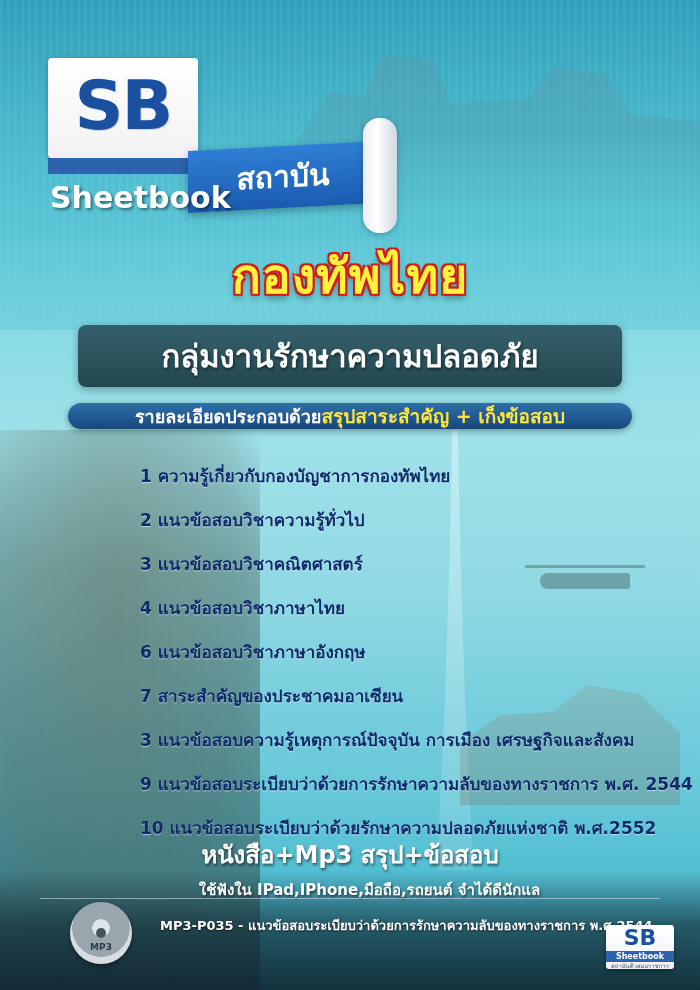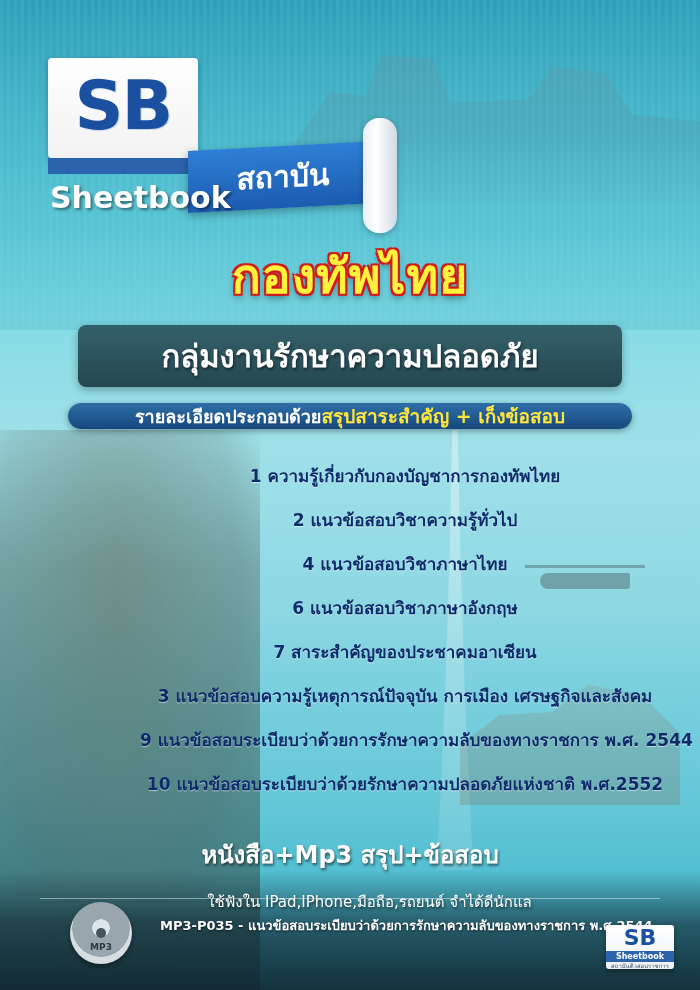--- a/index.html
+++ b/index.html
@@ -135,41 +135,41 @@
     background: linear-gradient(180deg, #2e6fa8, #17487d);
     border-radius: 21px;
     box-shadow: 0 2px 6px rgba(0,0,0,0.35);
     display: flex; align-items: center; justify-content: center;
   }
   .detail-plain { font-size: 18px; color: #ffffff; font-weight: 700; }
   .detail-hi { font-size: 19px; color: #ffe63c; font-weight: 700; }
 
   
   .contents {
-    position: absolute; left: 140px; top: 462px; width: 530px; text-align: center;
+    position: absolute; left: 140px; top: 462px; width: 530px;
   }
   .content-item {
     font-size: 17px; font-weight: 700;
     color: #0d2b6b;
     margin-bottom: 17px;
     text-shadow: 0 1px 1px rgba(255,255,255,0.55);
     white-space: nowrap;
   }
 
   
   .promo {
     position: absolute; left: 0; top: 835px; width: 700px; text-align: center;
   }
   .promo-line1 {
     font-size: 24px; font-weight: 700; color: #ffffff;
     text-shadow: 1px 2px 3px rgba(0,0,0,0.6);
   }
   .promo-line2 {
-    font-size: 15px; font-weight: 400; color: #ffffff;
-    margin-top: 16px;
+    font-size: 15px; font-weight: 700; color: #ffffff;
+    margin-top: 4px;
     text-shadow: 1px 2px 3px rgba(0,0,0,0.6);
     padding-left: 39px;
   }
 
   .footer-rule {
     position: absolute; left: 40px; top: 898px; width: 620px; height: 1px;
     background: rgba(255,255,255,0.45);
   }
 
   .mp3-badge {
@@ -249,20 +249,21 @@
   </div>
 
   <div class="detail-bar">
     <span class="detail-plain">รายละเอียดประกอบด้วย</span>
     <span class="detail-hi">สรุปสาระสำคัญ + เก็งข้อสอบ</span>
   </div>
 
   <div class="contents">
     <div class="content-item">1 ความรู้เกี่ยวกับกองบัญชาการกองทัพไทย</div>
     <div class="content-item">2 แนวข้อสอบวิชาความรู้ทั่วไป</div>
+    <div class="content-item">3 แนวข้อสอบวิชาคณิตศาสตร์</div>
     <div class="content-item">4 แนวข้อสอบวิชาภาษาไทย</div>
     <div class="content-item">6 แนวข้อสอบวิชาภาษาอังกฤษ</div>
     <div class="content-item">7 สาระสำคัญของประชาคมอาเซียน</div>
     <div class="content-item">3 แนวข้อสอบความรู้เหตุการณ์ปัจจุบัน การเมือง เศรษฐกิจและสังคม</div>
     <div class="content-item">9 แนวข้อสอบระเบียบว่าด้วยการรักษาความลับของทางราชการ พ.ศ. 2544</div>
     <div class="content-item">10 แนวข้อสอบระเบียบว่าด้วยรักษาความปลอดภัยแห่งชาติ พ.ศ.2552</div>
   </div>
 
   <div class="promo">
     <div class="promo-line1">หนังสือ+Mp3 สรุป+ข้อสอบ</div>

